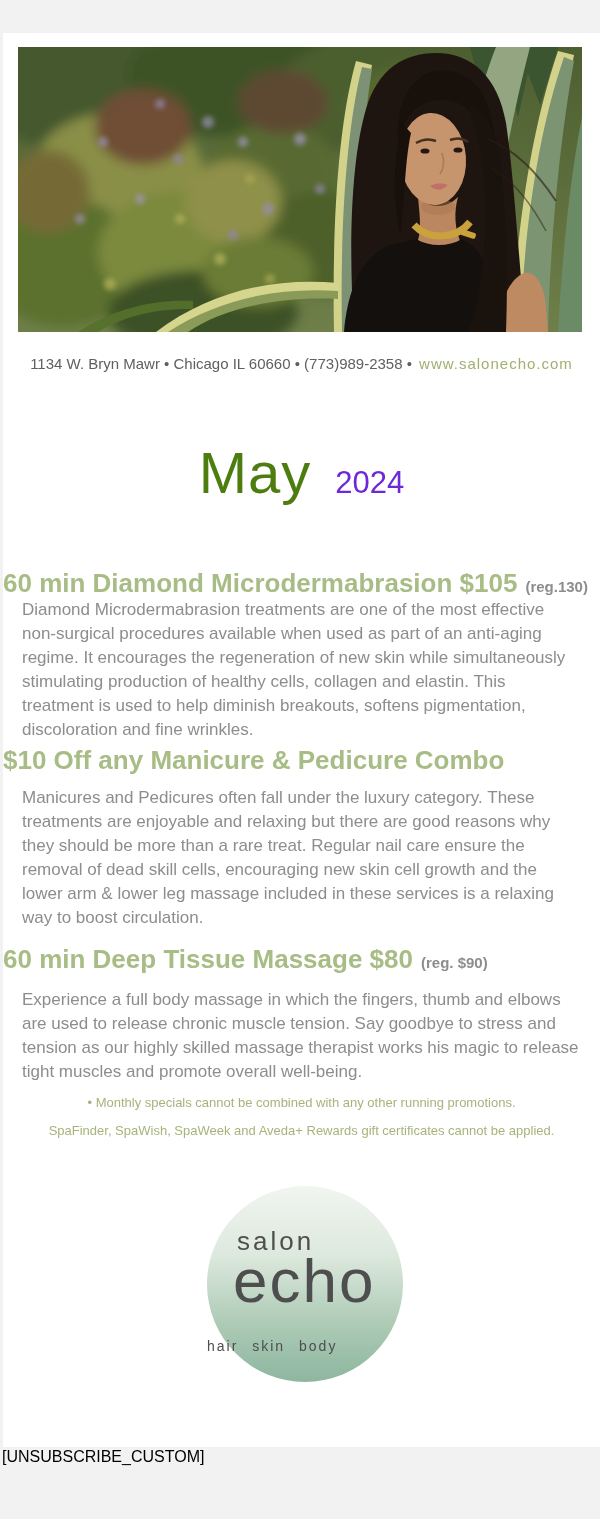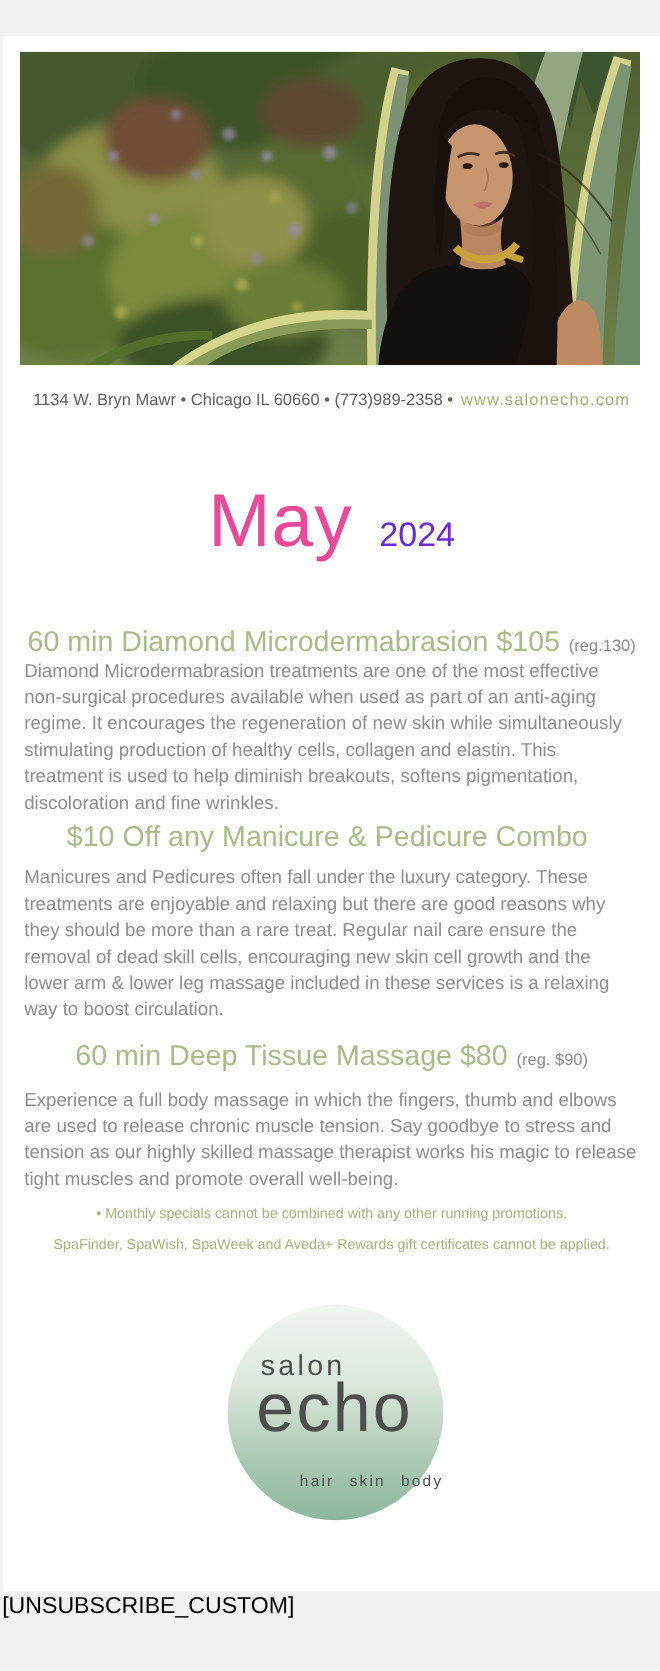--- a/index.html
+++ b/index.html
@@ -40,35 +40,34 @@
     text-align: right;
   }
   .date-row {
     position: absolute;
     top: 404px; left: 0; right: 0;
     text-align: center;
     line-height: 72px;
     white-space: nowrap;
   }
   .month {
-    font-size: 68px;
-    color: #ec4899;
+    font-size: 58px;
+    color: #4d7c0f;
     letter-spacing: 1px;
   }
   .year {
     font-size: 31px;
     color: #6d28d9;
     margin-left: 24px;
   }
   .special-title {
     position: absolute;
     left: 0; right: 0;
-    text-align: center;
     font-size: 26px;
-    font-weight: 400;
+    font-weight: 700;
     color: #a8bc85;
     white-space: nowrap;
     line-height: 32px;
   }
   .special-title .reg {
     font-size: 15px;
     color: #8d8d8d;
     margin-left: 8px;
   }
   .special-desc {
@@ -113,29 +112,29 @@
   .logo-echo {
     position: absolute;
     top: 62px; left: 26px;
     font-size: 62px;
     line-height: 66px;
     letter-spacing: 2px;
   }
   .logo-tag {
     position: absolute;
     top: 152px; left: 0; right: 0;
-    text-align: right;
+    text-align: left;
     font-size: 14px;
     letter-spacing: 2px;
     word-spacing: 8px;
   }
   .unsub {
     position: absolute;
     top: 1448px; left: 2px;
-    font-size: 21px;
+    font-size: 16px;
     color: #000000;
     cursor: pointer;
   }
 </style>
 </head>
 <body>
 
 <div class="card">
 
   <div class="hero" role="img" aria-label="Woman with long dark hair wearing a black sleeveless top and gold necklace, standing among agave leaves and flowering succulent plants">

